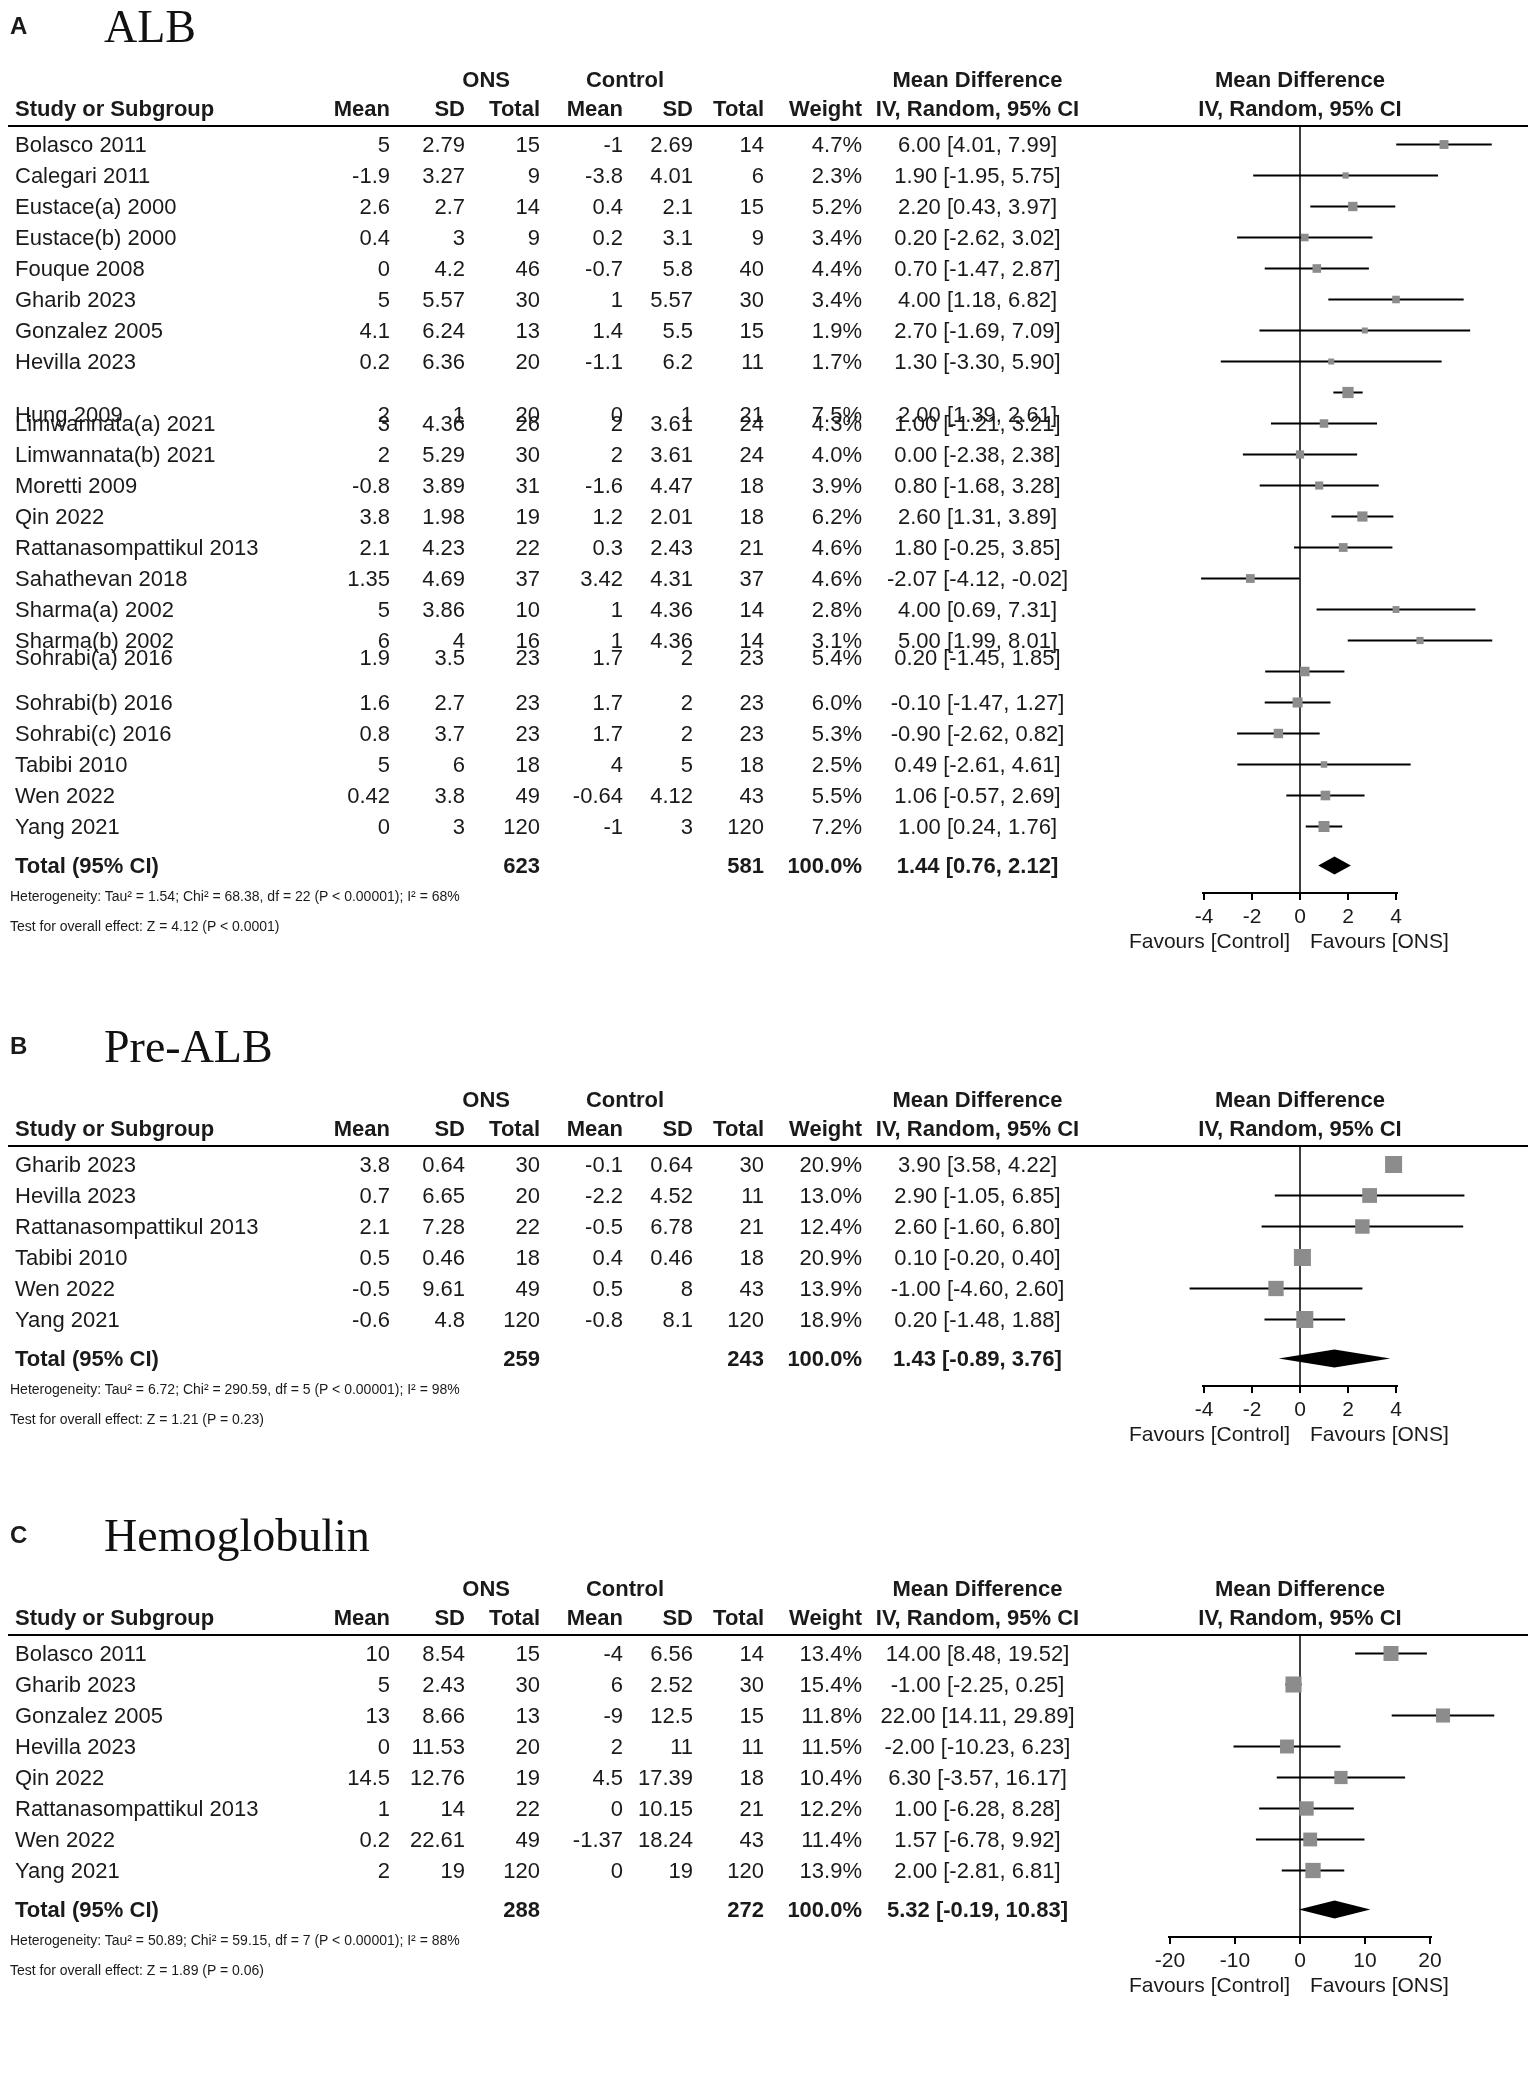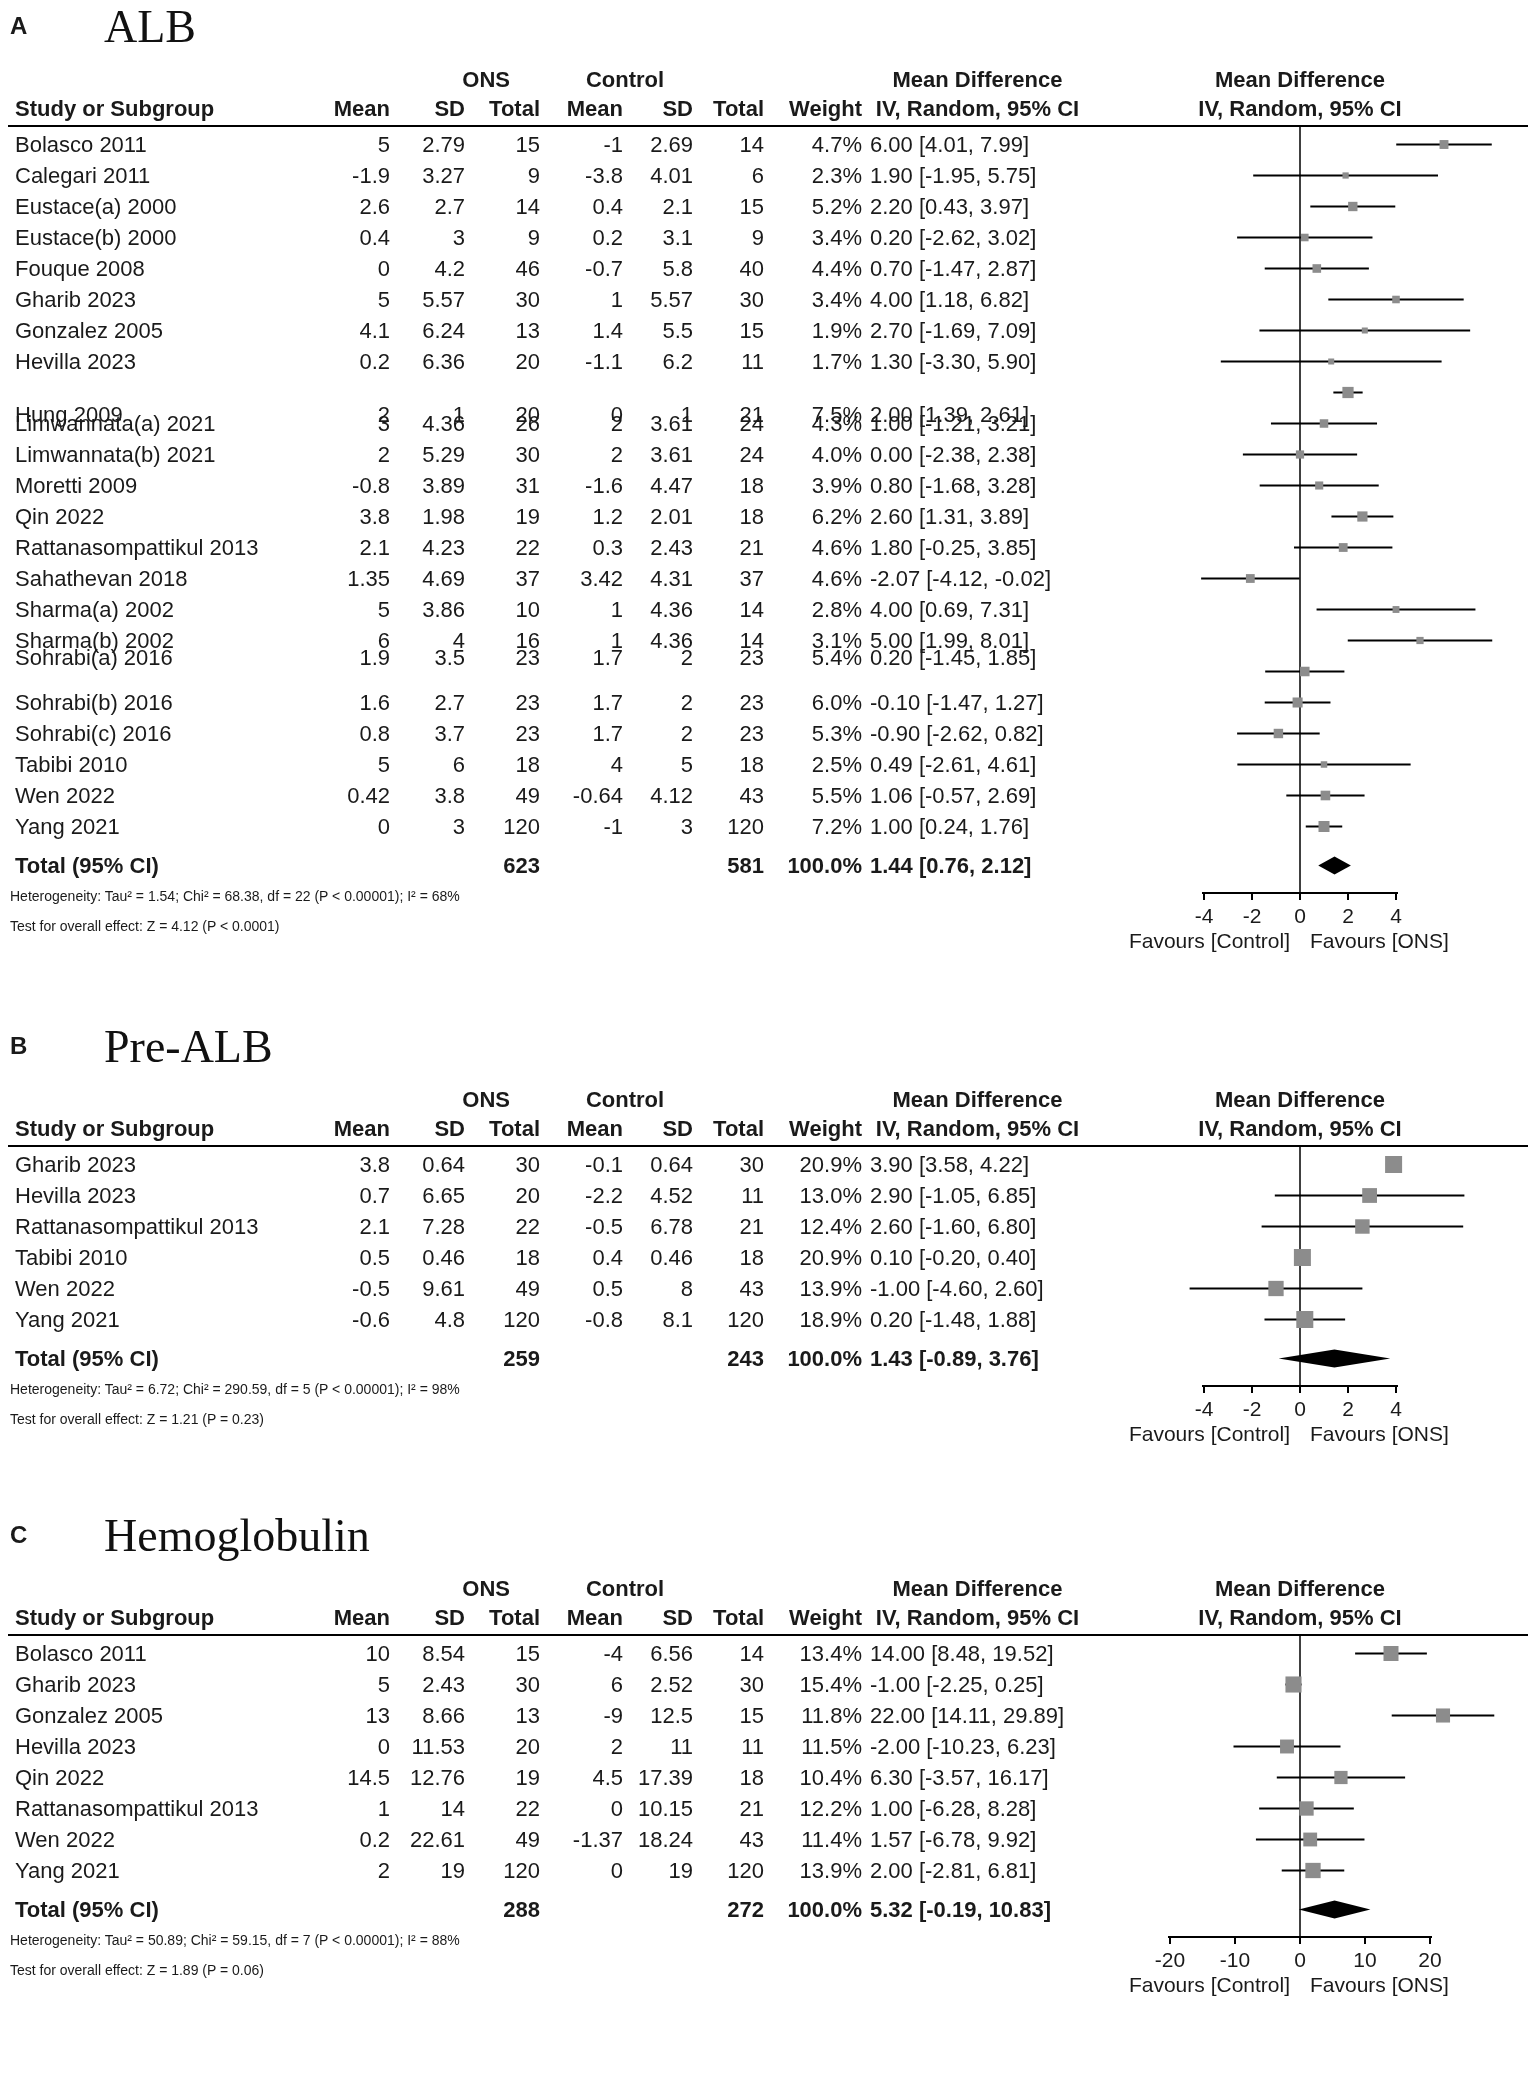--- a/index.html
+++ b/index.html
@@ -33,21 +33,21 @@
 
   
   .x-study  {left:15px;text-align:left}
   .x-onsmean{left:310px;width:80px;text-align:right}
   .x-onssd  {left:395px;width:70px;text-align:right}
   .x-onstot {left:468px;width:72px;text-align:right}
   .x-ctlmean{left:545px;width:78px;text-align:right}
   .x-ctlsd  {left:625px;width:68px;text-align:right}
   .x-ctltot {left:696px;width:68px;text-align:right}
   .x-weight {left:770px;width:92px;text-align:right}
-  .x-ci     {left:870px;width:215px;text-align:left}
+  .x-ci     {left:870px;width:215px;text-align:center}
   .x-cihead {left:870px;width:215px;text-align:center}
   .x-cihead2{left:1190px;width:220px;text-align:center}
   .gh-ons{left:280px;width:230px;text-align:right}
   .gh-ctl{left:520px;width:210px;text-align:center}
   .gh-md1{left:870px;width:215px;text-align:center}
   .gh-md2{left:1190px;width:220px;text-align:center}
 
   .rows{position:absolute;left:0;top:125px;width:100%}
   .frow{position:absolute;left:0;width:100%;height:31px}
 

